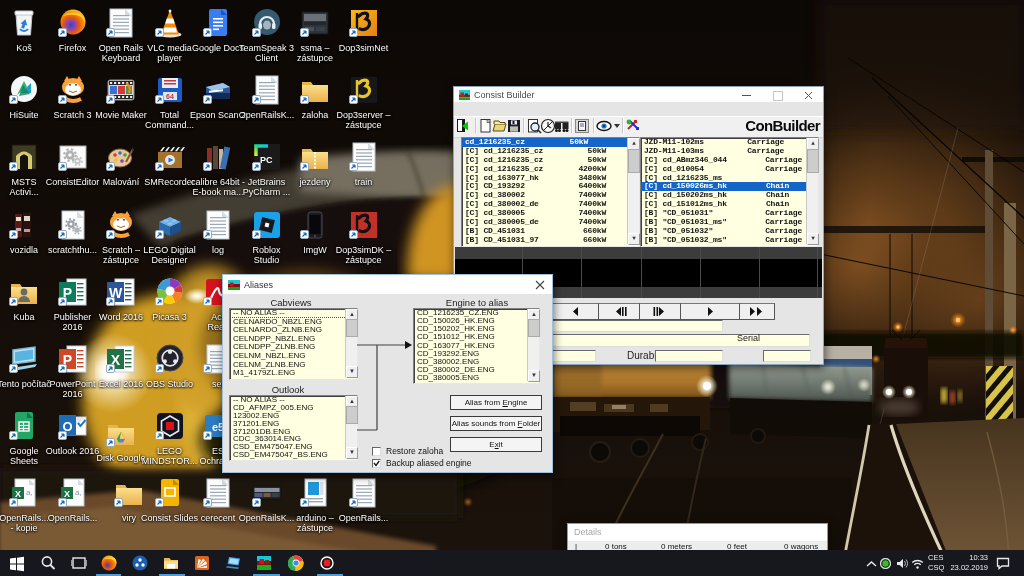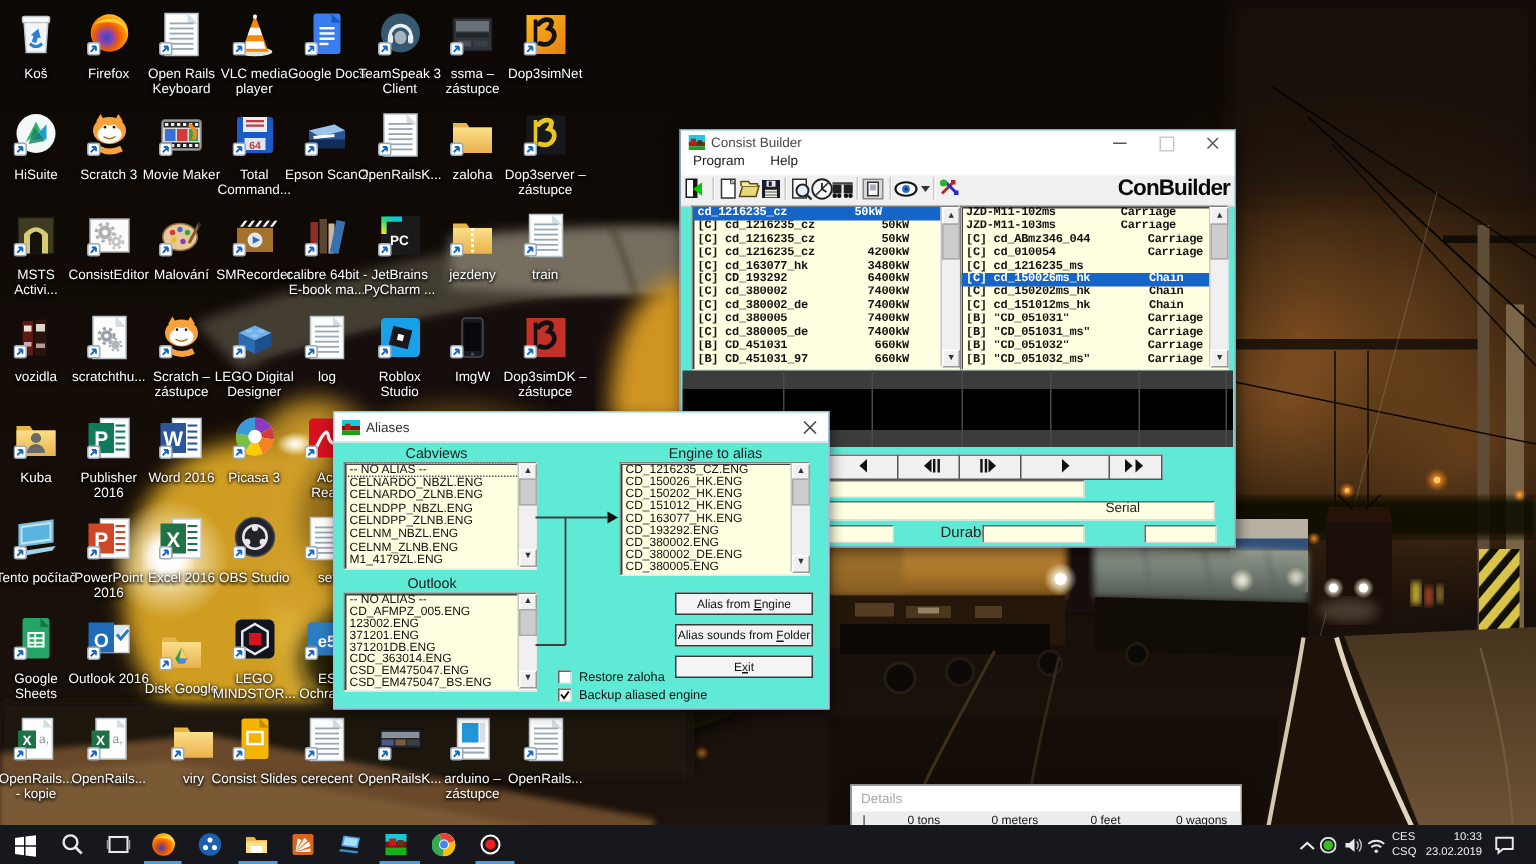--- a/index.html
+++ b/index.html
@@ -2,21 +2,21 @@
 <html><head><meta charset="utf-8">
 <style>
 html,body{margin:0;padding:0;width:1024px;height:576px;overflow:hidden;background:#0b0805;font-family:"Liberation Sans",sans-serif;}
 #root{position:absolute;left:0;top:0;width:1024px;height:576px;}
 .abs{position:absolute;}
 
 .cel{position:absolute;width:62px;margin-left:-31px;text-align:center;z-index:3;}
 .cel svg{display:inline-block;}
 .lb{font-size:9px;line-height:9.5px;color:#fff;text-shadow:0 1px 2px #000,0 0 3px #000;margin-top:2px;white-space:nowrap;}
 
-.win{position:absolute;background:#5eead4;box-shadow:1px 3px 9px rgba(0,0,0,.55);z-index:5;}
+.win{position:absolute;background:#e5e5e5;box-shadow:1px 3px 9px rgba(0,0,0,.55);z-index:5;}
 .ttl{position:absolute;left:0;top:0;right:0;background:#fff;}
 .sunk{position:absolute;background:#ffffe1;border:1px solid #808080;border-right-color:#e8e8e8;border-bottom-color:#e8e8e8;box-shadow:inset 1px 1px 0 #404040;}
 .fld{position:absolute;background:#ffffe1;border:1px solid #6a6a6a;border-right-color:#ddd;border-bottom-color:#ddd;}
 .mono{font-family:"Liberation Mono",monospace;font-size:8px;font-weight:bold;line-height:8.8px;color:#141414;letter-spacing:-0.2px;}
 .sans8{font-size:8px;line-height:8.6px;color:#101010;}
 .row{white-space:nowrap;overflow:hidden;padding-left:3px;position:relative;}
 .sel{background:#1565c8;color:#fff;}
 .kw{position:absolute;}
 .sb{position:absolute;width:11px;background:#f0f0f0;border-left:1px solid #c8c8c8;}
 .sbb{position:absolute;left:0;width:10px;height:10px;background:#f0f0f0;border:1px solid #999;border-top-color:#fff;border-left-color:#fff;font-size:6px;line-height:9px;text-align:center;color:#333;}
@@ -768,21 +768,20 @@
         <rect x="1.5" y="2.5" width="3.5" height="4" fill="#c02018"></rect>
         <rect x="6" y="3.5" width="3" height="3" fill="#403028"></rect>
         <rect y="7.5" width="11" height="2.5" fill="#20a020"></rect>
       </svg>
 <div class="abs" style="left:20px;top:3px;font-size:9px;color:#4a4a4a">Consist Builder</div>
 <div class="abs" style="left:288px;top:8px;width:9px;height:1px;background:#555"></div>
 <div class="abs" style="left:319px;top:4px;width:8px;height:8px;border:1px solid #c8c8c8"></div>
 <svg class="abs" style="left:350px;top:4px" width="9" height="9">
         <path d="M1,1 L8,8 M8,1 L1,8" stroke="#555" stroke-width="1"></path>
       </svg>
-<div class="abs" style="left:0;top:15px;width:100%;height:14px;background:#fff;font-size:9px;color:#222"><span style="margin-left:8px">Program</span><span style="margin-left:17px">Help</span></div>
 <div class="abs" style="left:0;top:29px;width:100%;height:20px;background:#f0f0f0;border-top:1px solid #fff;border-bottom:1px solid #d4d4d4"></div>
 <svg class="abs" style="left:2px;top:31px" width="16" height="16" viewBox="0 0 16 16">
         <rect x="1" y="1" width="8" height="13" fill="#1a1a1a"></rect>
         <rect x="2" y="2" width="4" height="11" fill="#fff"></rect>
         <path d="M6,8 l6,-4.5 v9 Z" fill="#0c0"></path>
       </svg>
 <svg class="abs" style="left:24px;top:31px" width="16" height="16" viewBox="0 0 16 16">
         <rect x="3" y="1.5" width="9" height="12.5" fill="#fff" stroke="#333"></rect>
         <path d="M9,1.5 l3,3 h-3 Z" fill="#ccc" stroke="#333" stroke-width=".6"></path>
       </svg>

